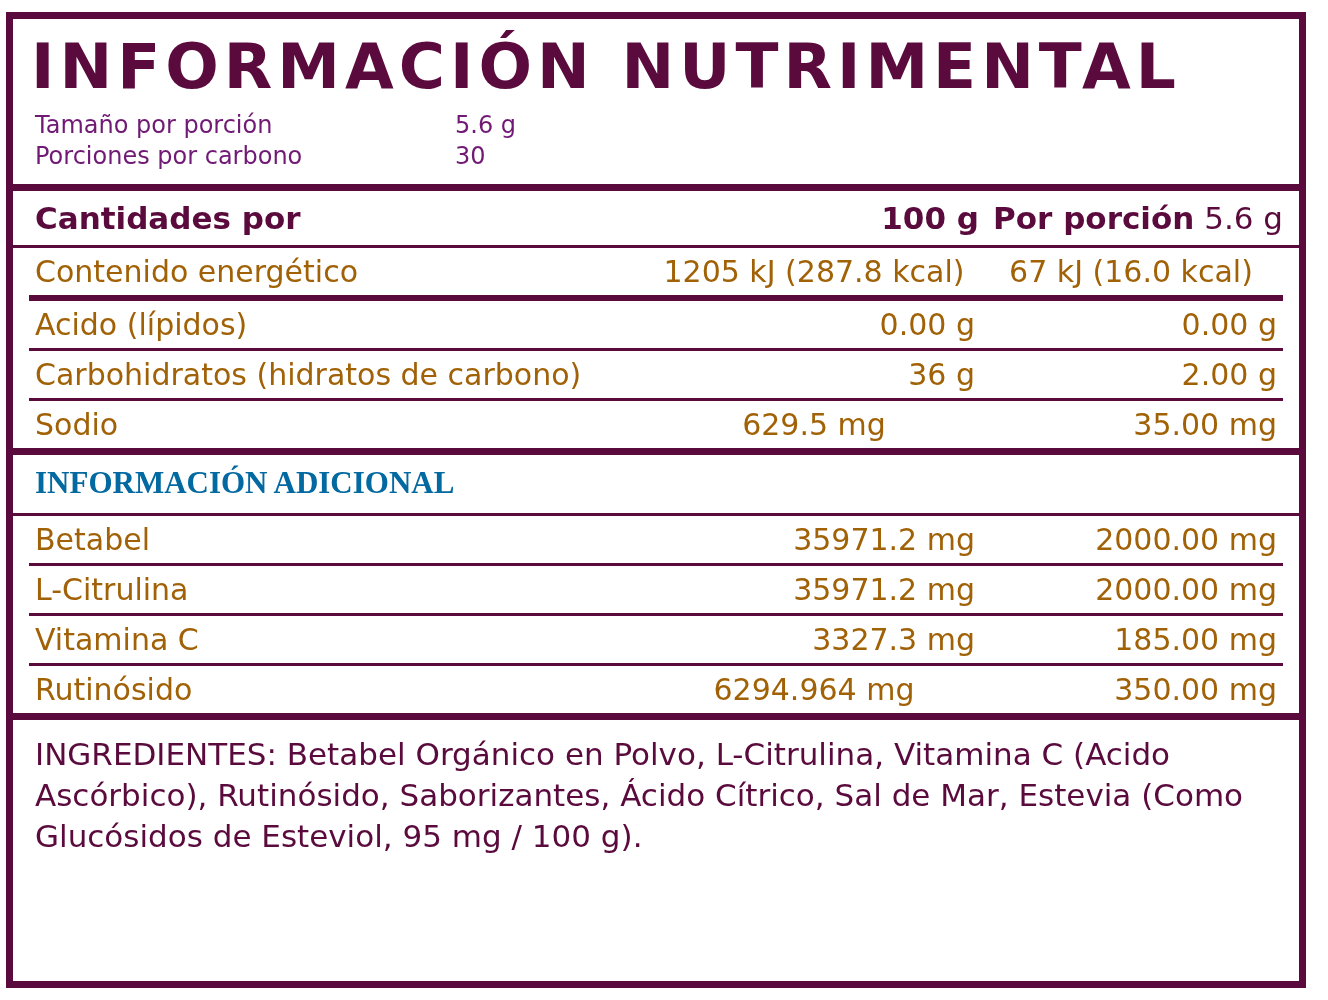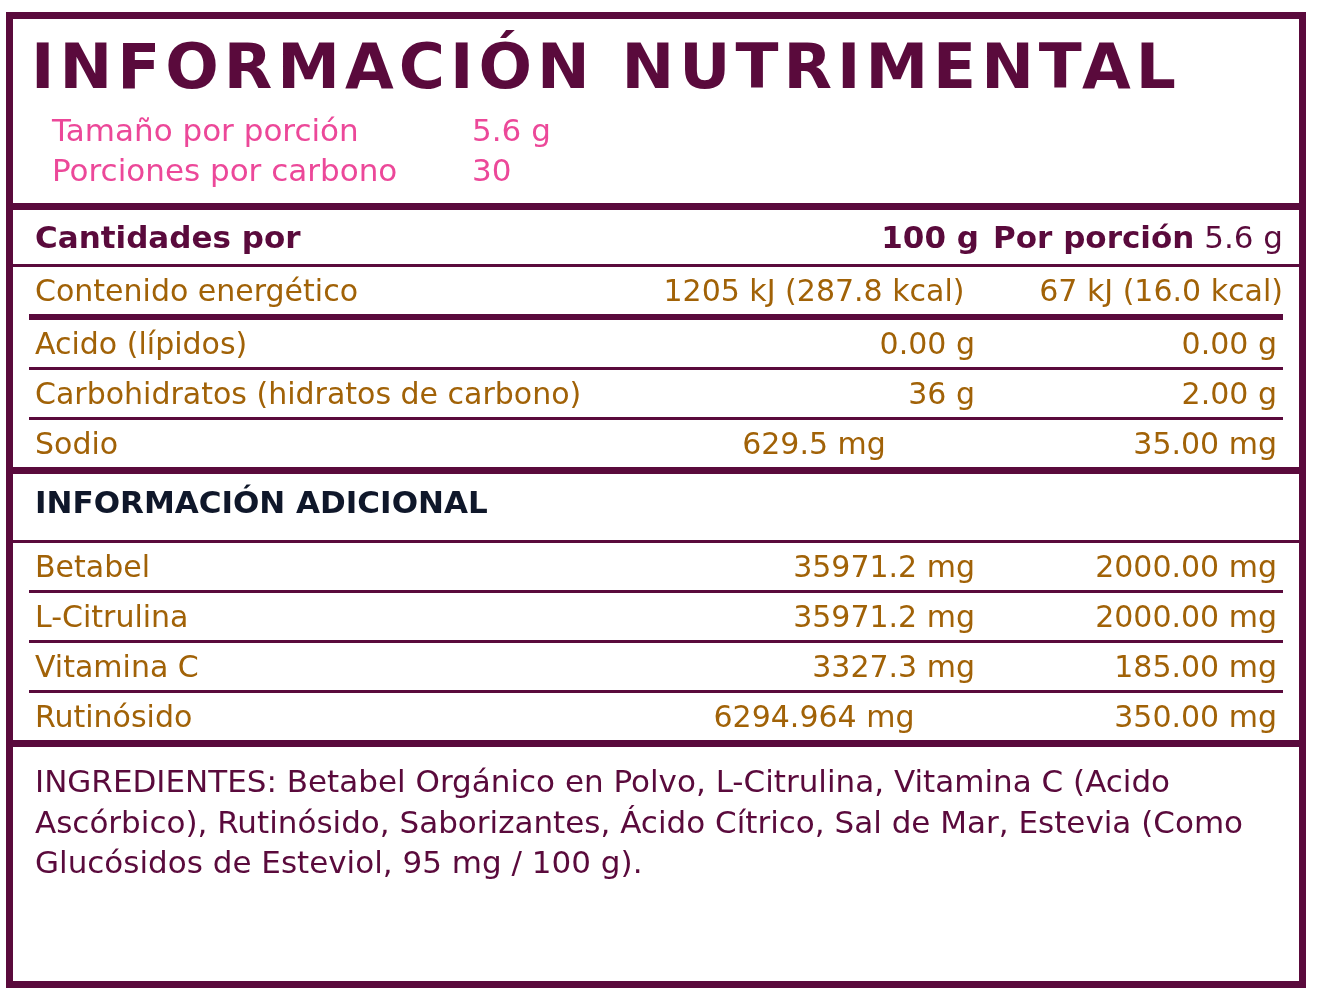--- a/index.html
+++ b/index.html
@@ -39,24 +39,23 @@
     white-space: nowrap;
     color: #5a0a3c;
   }
 
   
   .serving-block {
     padding: 6px 18px 12px 22px;
   }
   .serving-row {
     display: flex;
-    font-size: 31px;
+    font-size: 24px;
     line-height: 1.30;
-    color: #ec4899;
-    margin-left: 17px;
+    color: #701a75;
   }
   .serving-label {
     width: 420px;
   }
   .serving-value {
     flex: 1;
   }
 
   
   .rule-thick {
@@ -106,28 +105,29 @@
   .cell-num2 { text-align: right; padding-right: 6px !important; }
 
   .row-sep td {
     height: 0;
     border-bottom: 3px solid #5a0a3c;
     padding: 0;
   }
 
   
   .energy-100 { text-align: center; }
-  .energy-serv { text-align: right; margin-top: 8px; }
+  .energy-serv { text-align: center; margin-top: 8px; }
 
   
   .section-head {
     font-size: 31px;
     font-weight: 700;
-    padding: 10px 0 20px 22px;
-    color: #0f172a;
+    padding: 10px 0 12px 22px;
+    color: #0369a1;
+    font-family: Liberation Serif, serif;
   }
 
   
   .ingredients {
     padding: 14px 22px 0 22px;
     font-size: 31px;
     line-height: 1.32;
     color: #5a0a3c;
   }
   .spacer { flex: 1; }

